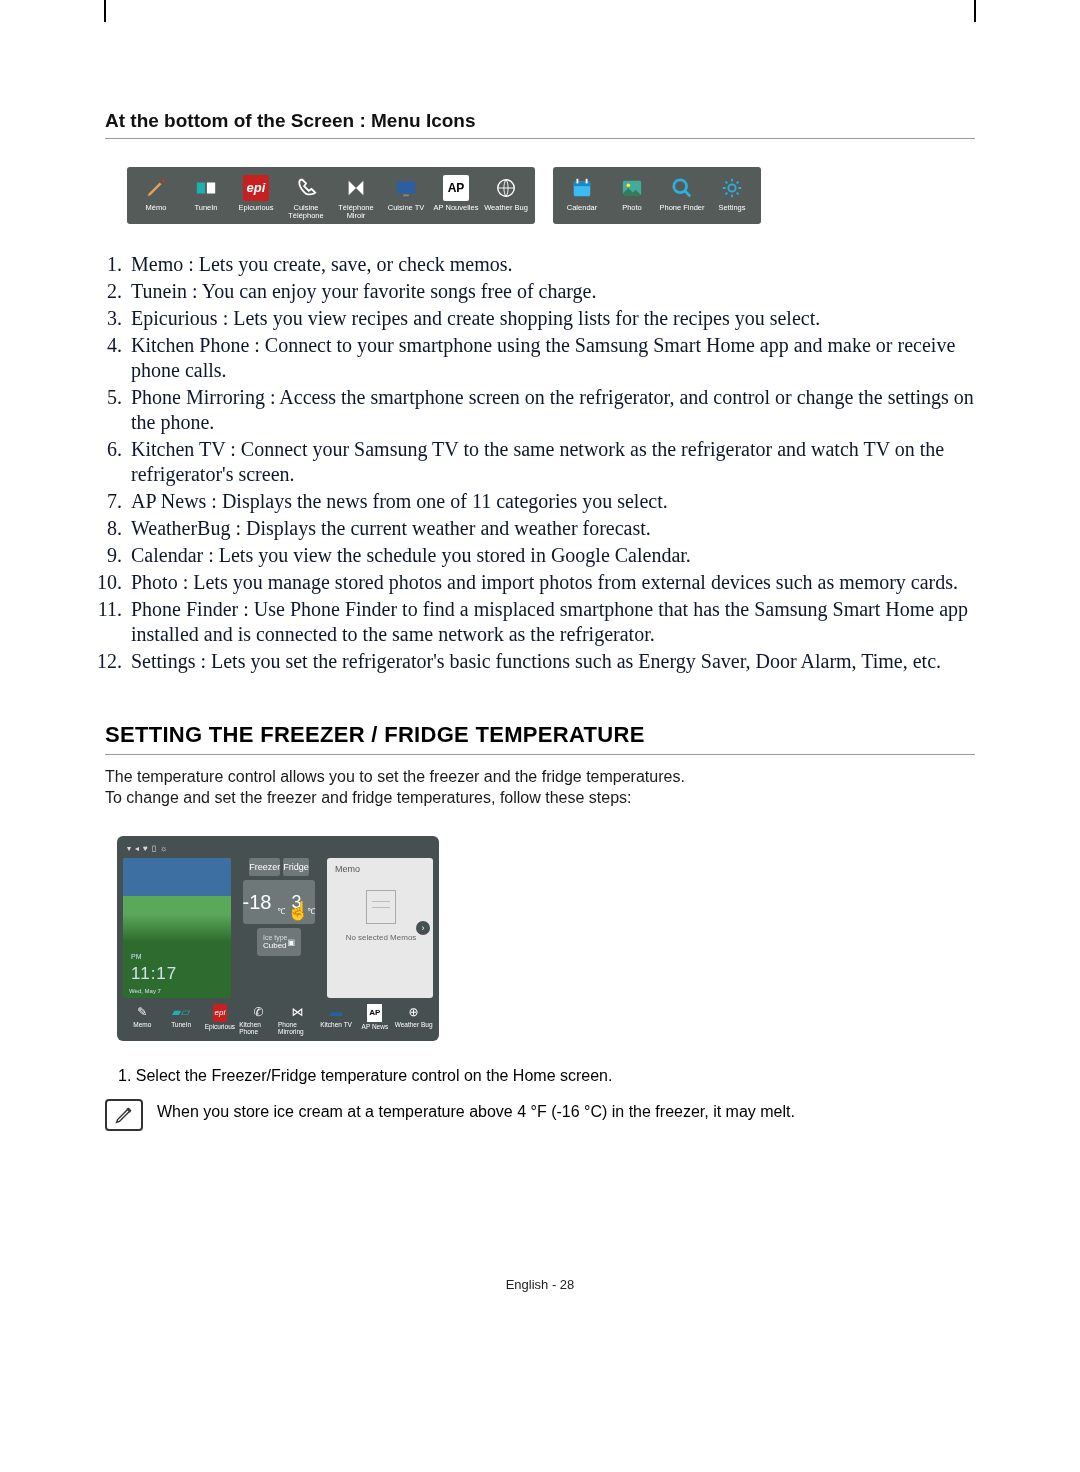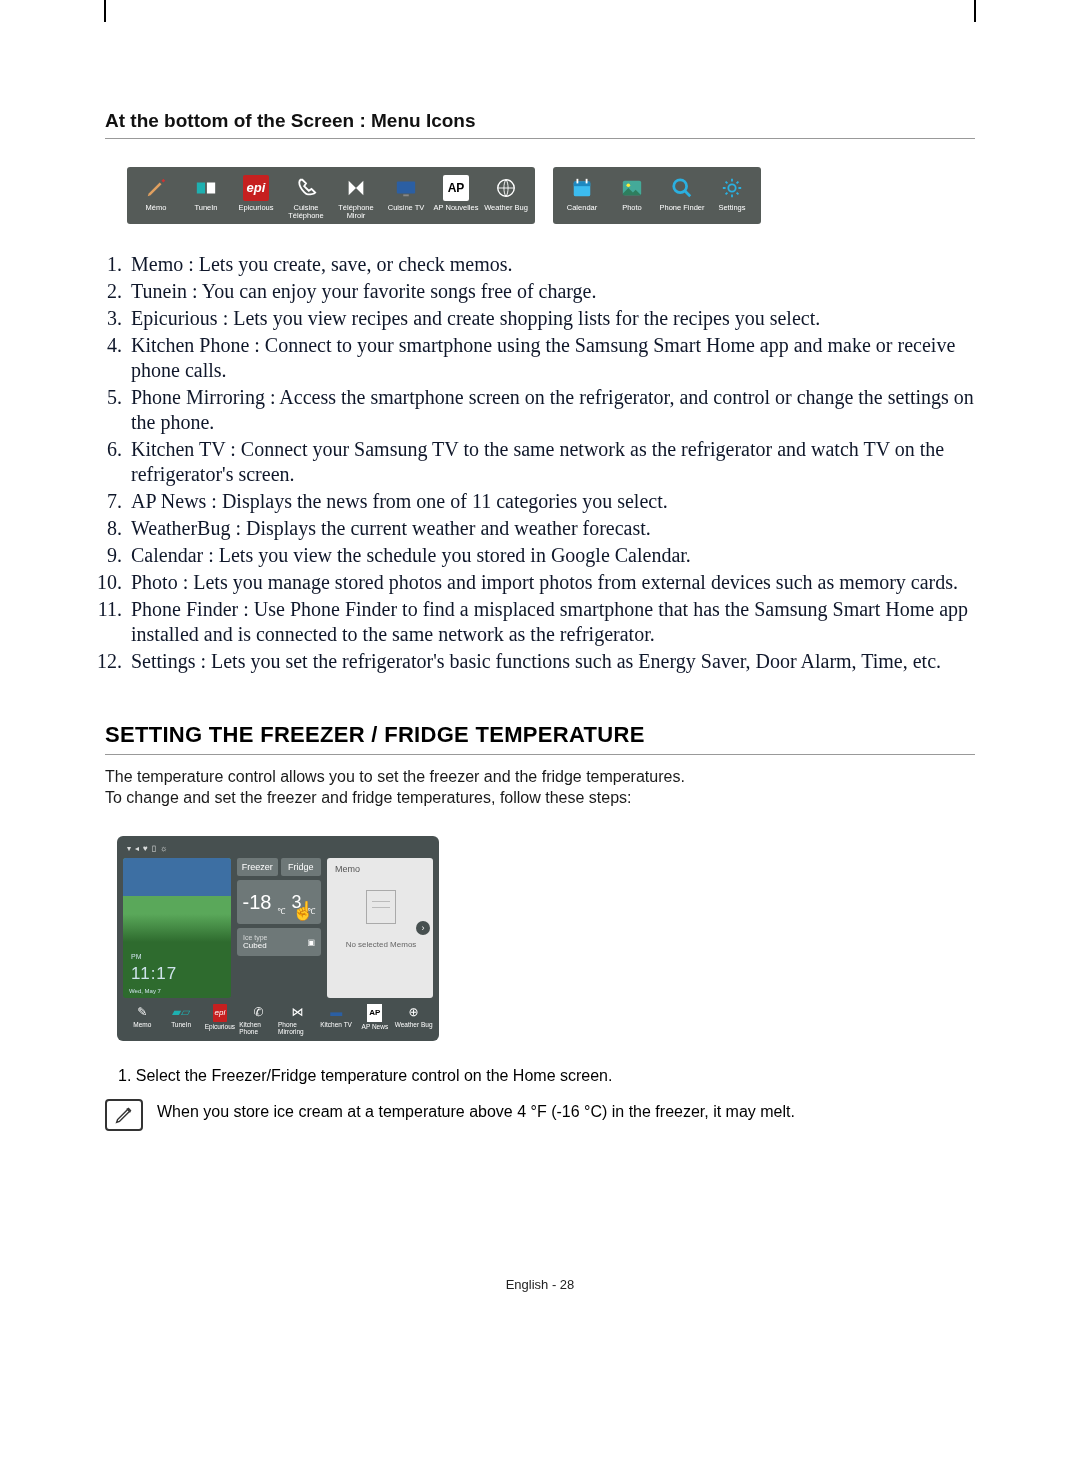--- a/index.html
+++ b/index.html
@@ -98,40 +98,40 @@
   .sm-status span{ font-size:8px; color:#fff; opacity:0.8;}
   .sm-body { display:flex; gap:6px; }
   .sm-photo {
     width: 108px; height: 140px; background:linear-gradient(#5aa85a 40%, #2e6b2e 60%);
     border-radius:3px; position:relative; overflow:hidden;
   }
   .sm-photo::before{content:"";position:absolute;top:0;left:0;right:0;height:38px;background:#3d6fa3;}
   .sm-photo .time{position:absolute;bottom:14px;left:8px;color:#cfe3ec;font-size:17px;letter-spacing:1px;}
   .sm-photo .day{position:absolute;bottom:38px;left:8px;color:#cfe3ec;font-size:7px;}
   .sm-photo .date{position:absolute;bottom:4px;left:6px;color:#cfe3ec;font-size:6px;}
-  .sm-center { width:84px; display:flex; flex-direction:column; gap:4px;}
+  .sm-center { width:84px; display:flex; flex-direction:column; gap:4px;align-items:center;}
   .btn-row { display:flex; gap:3px;}
   .mini-btn {
     flex:1; background:#6e7878; color:#fff; font-size:9px; text-align:center;
     padding:4px 0; border-radius:2px;
   }
   .temp-box {
     background:#6e7878; border-radius:3px; display:flex; align-items:center; justify-content:center;
     gap:6px; height:44px; color:#fff; position:relative;
   }
   .temp-box .t1{font-size:20px;} .temp-box .t2{font-size:18px;}
   .temp-box .unit{font-size:8px; align-self:flex-end; margin-bottom:8px;}
   .temp-box .hand{position:absolute;right:6px;bottom:2px;font-size:18px;color:#fff;}
   .ice-box{background:#6e7878;border-radius:3px;height:28px;display:flex;align-items:center;padding:0 6px;color:#fff;font-size:8px;justify-content:space-between;}
   .memo-panel{flex:1;background:#e8e8e8;border-radius:3px;padding:6px 6px 6px 8px;display:flex;flex-direction:column;position:relative;}
   .memo-panel .ttl{font-size:9px;color:#555;margin-bottom:10px;}
   .memo-panel .doc{width:28px;height:32px;border:1.5px solid #aaa;margin:6px auto 10px auto;position:relative;}
   .memo-panel .doc::before,.memo-panel .doc::after{content:"";position:absolute;left:5px;right:5px;height:1px;background:#bbb;}
   .memo-panel .doc::before{top:10px;} .memo-panel .doc::after{top:16px;}
-  .memo-panel .txt{font-size:8px;color:#666;text-align:center;line-height:1.1;margin-top:7px;}
+  .memo-panel .txt{font-size:8px;color:#666;text-align:center;line-height:1.1;}
   .memo-panel .arrow{position:absolute;right:3px;top:50%;transform:translateY(-50%);color:#fff;background:#475050;width:14px;height:14px;border-radius:50%;display:flex;align-items:center;justify-content:center;font-size:9px;}
   .sm-footer{display:flex;margin-top:6px;}
   .sm-footer .fc{flex:1;display:flex;flex-direction:column;align-items:center;color:#fff;font-size:6.5px;line-height:1;}
   .sm-footer .fc .fg{height:16px;display:flex;align-items:center;justify-content:center;font-size:12px;margin-bottom:2px;}
 
   .step-text { font-size:16px; margin-left:13px; margin-bottom:14px;}
   .note-row { display:flex; align-items:flex-start; gap:14px; margin-top:4px;}
   .note-icon {
     width:34px;height:28px;border:2px solid #333;border-radius:4px;display:flex;align-items:center;justify-content:center;flex-shrink:0;
   }

